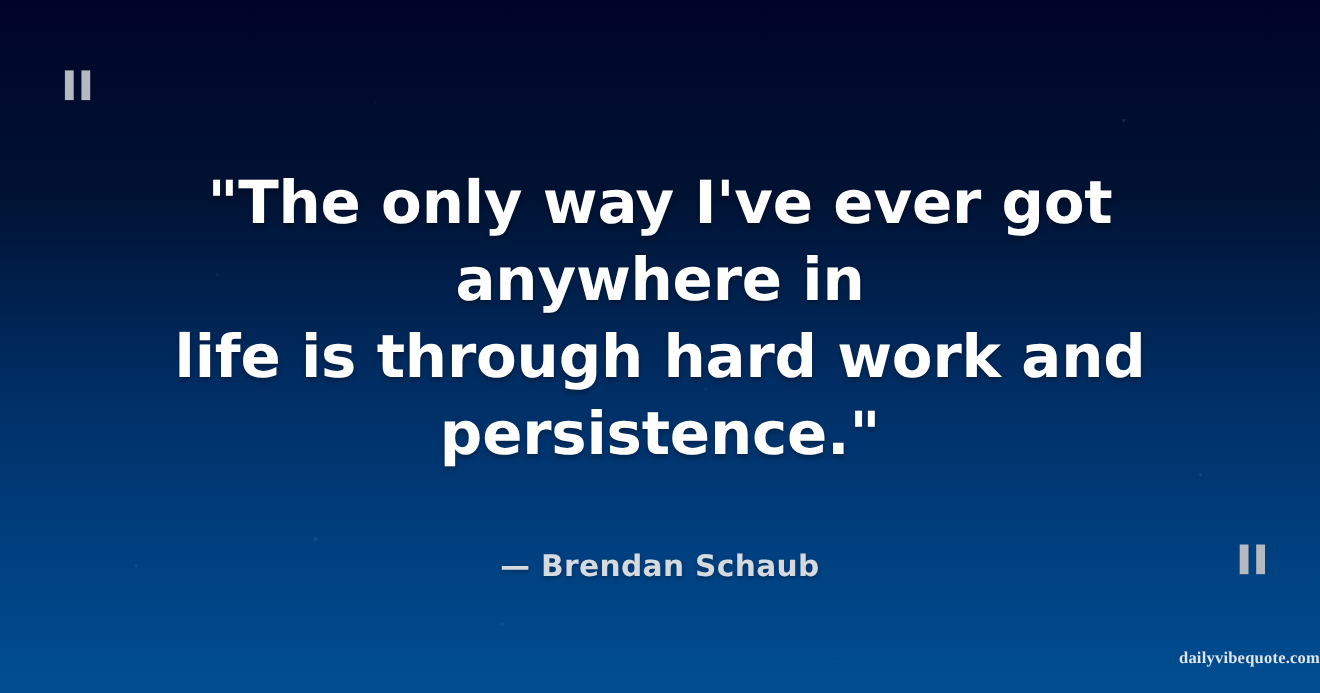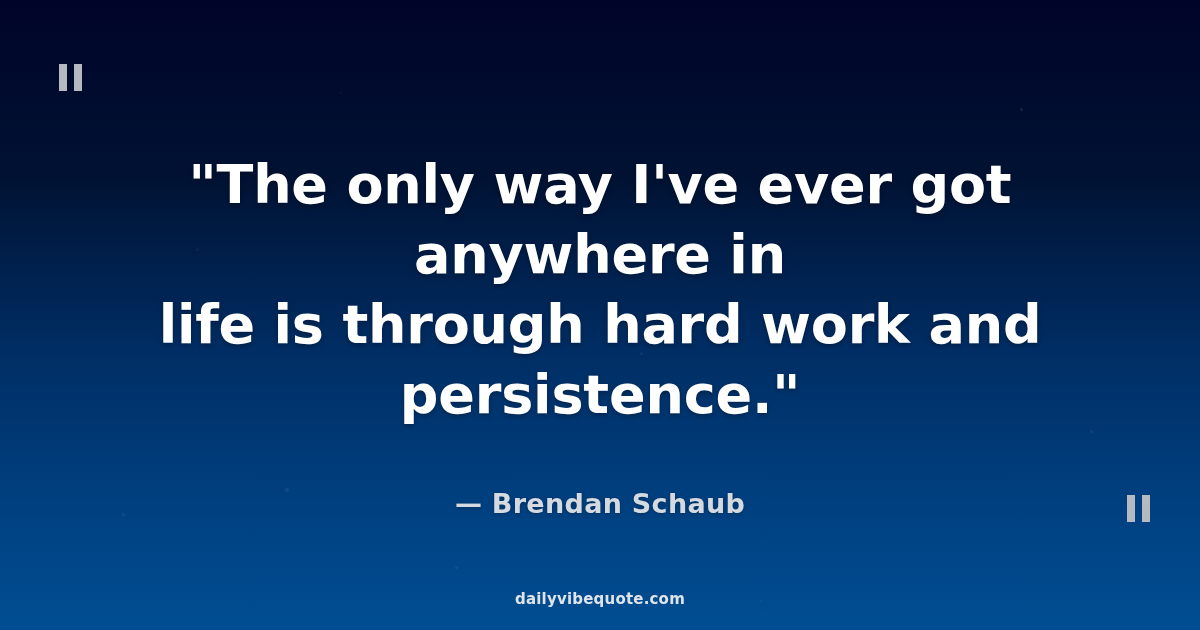--- a/index.html
+++ b/index.html
@@ -57,40 +57,41 @@
     color: #ffffff;
     font-size: 54px;
     font-weight: bold;
     line-height: 70px;
     letter-spacing: -0.2px;
     text-shadow: 0 2px 5px rgba(0, 0, 0, 0.30);
     white-space: pre-line;
   }
 
   #attribution {
-    margin: 0;
+    margin: 12px;
     padding-top: 58px;
     color: #d5dae0;
     font-size: 27px;
     font-weight: bold;
     letter-spacing: 0.3px;
     text-shadow: 0 1px 4px rgba(0, 0, 0, 0.28);
   }
 
   
   #site-footer {
     position: absolute;
     left: 0;
     right: 0;
     bottom: 22px;
-    text-align: center;
+    text-align: right;
     color: #dfe4ea;
     font-size: 15px;
     font-weight: bold;
     letter-spacing: 0.2px;
+    font-family: Liberation Serif, serif;
   }
 </style>
 </head>
 <body>
 
 <div id="canvas" style="background: linear-gradient(rgb(0, 4, 40) 0%, rgb(0, 18, 51) 28%, rgb(0, 45, 99) 55%, rgb(0, 64, 128) 80%, rgb(0, 78, 146) 100%);">
 
   <div id="particle-layer">
       <span class="particle" style="left: 1020px; top: 108px; width: 3px; height: 3px; opacity: 0.1;"></span>
       <span class="particle" style="left: 285px; top: 488px; width: 4px; height: 4px; opacity: 0.07;"></span>

